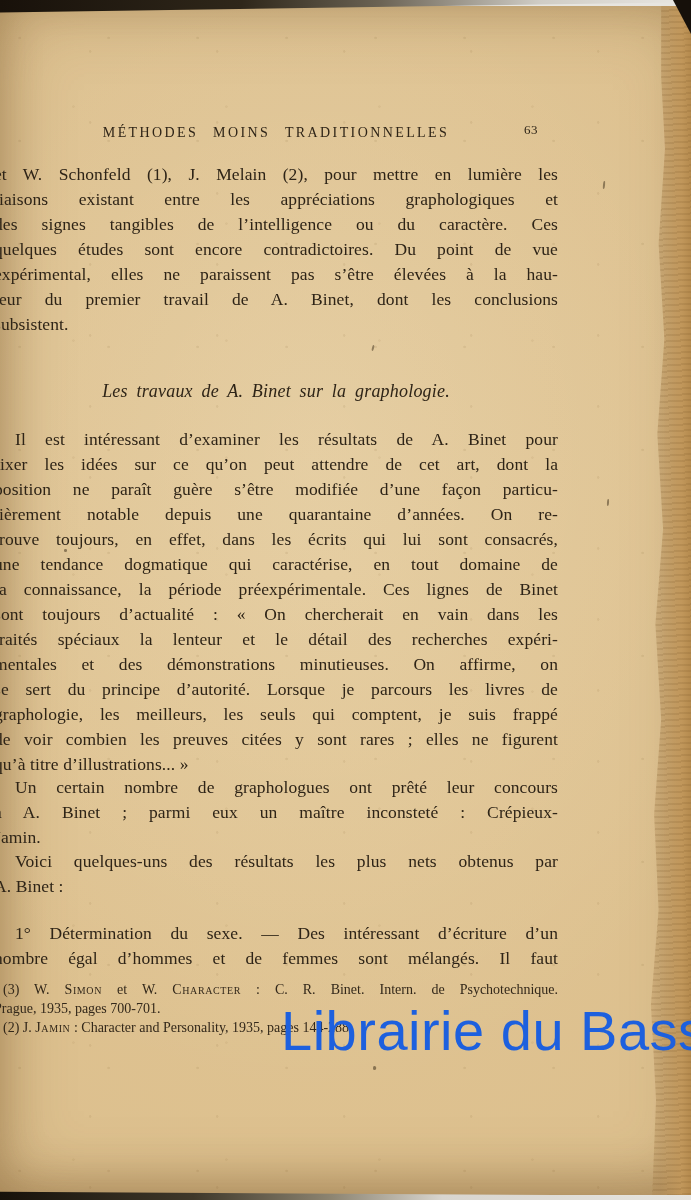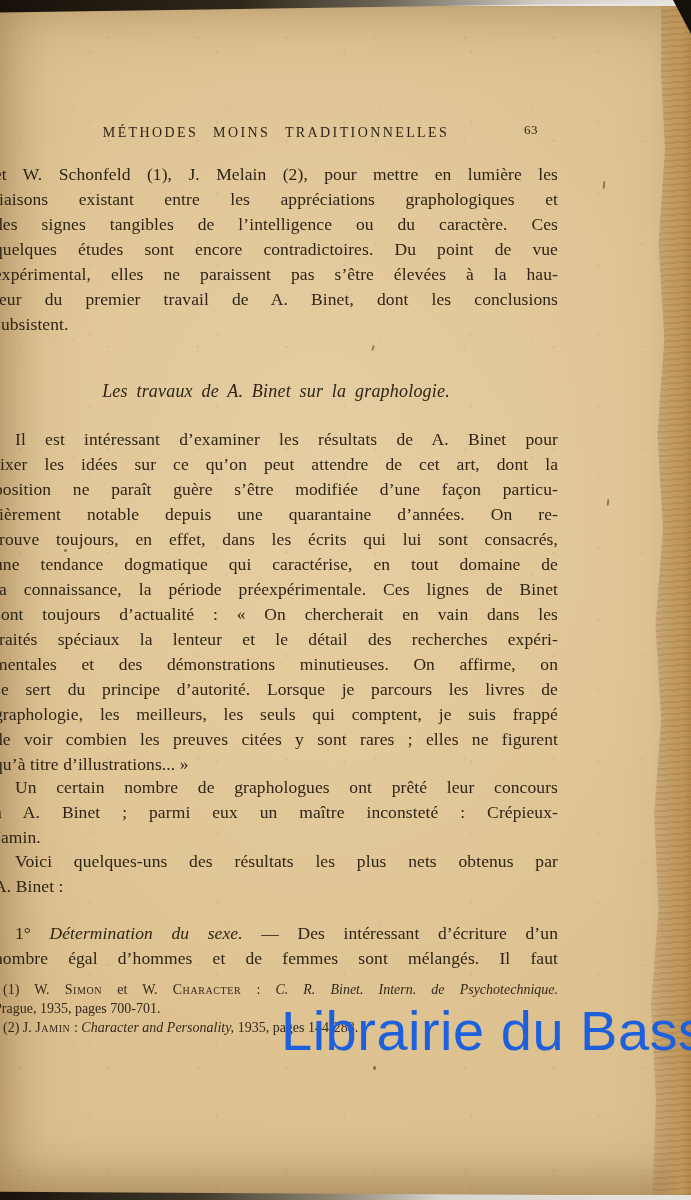--- a/index.html
+++ b/index.html
@@ -56,21 +56,21 @@
   .header-row{top:116px;height:26px;}
   .running-title{
     text-align:center;font-size:14px;letter-spacing:2.4px;word-spacing:9px;
     color:#2e2417;padding-top:3px;
   }
   .pagenum{position:absolute;right:20px;top:0;font-size:13px;letter-spacing:.5px;font-family:Liberation Serif, serif;}
   .section-heading{
     top:375px;text-align:center;font-style:italic;font-size:18px;
     word-spacing:4px;letter-spacing:.2px;
   }
-  .it{font-style:italic;}
+  .it{}
   .sc{font-variant:small-caps;letter-spacing:.6px;}
   .footnotes{font-size:14px;line-height:19px;color:#33281a;}
   .fline{text-align:left;}
   .fline.fjust{text-align:justify;text-align-last:justify;}
   .find{text-indent:9px;}
   .watermark{
     position:absolute;left:281px;top:994px;z-index:6;
     font-family:"Liberation Sans","DejaVu Sans",sans-serif;
     font-size:56px;line-height:1.1;white-space:nowrap;font-weight:400;
     letter-spacing:.5px;
@@ -134,21 +134,21 @@
         <div class="tline">Voici quelques-uns des résultats les plus nets obtenus par</div>
         <div class="tline lastline">A. Binet :</div>
       </div>
 
     <div class="textcol body-text para" style="top:915px;">
       <div class="tline"><span>1° </span><span class="it">Détermination du sexe.</span><span> — Des intéressant d’écriture d’un</span></div>
       <div class="tline">nombre égal d’hommes et de femmes sont mélangés. Il faut</div>
     </div>
 
     <div class="textcol footnotes" style="top:974px;">
-      <div class="fline fjust find"><span>(1) W. </span><span class="sc">Simon</span><span> et W. </span><span class="sc">Character</span><span> : </span><span class="it">C. R. Binet. Intern. de Psychotechnique.</span></div>
+      <div class="fline fjust find"><span>(3) W. </span><span class="sc">Simon</span><span> et W. </span><span class="sc">Character</span><span> : </span><span class="it">C. R. Binet. Intern. de Psychotechnique.</span></div>
       <div class="fline">Prague, 1935, pages 700-701.</div>
       <div class="fline find"><span>(2) J. </span><span class="sc">Jamin</span><span> : </span><span class="it">Character and Personality,</span><span> 1935, pages 144-288.</span></div>
     </div>
 
     <div class="watermark" style="color: rgb(29, 96, 222);">Librairie du Bassin</div>
 
     <div class="speck s1"></div>
     <div class="speck s2"></div>
     <div class="speck s3"></div>
     <div class="speck s4"></div>

